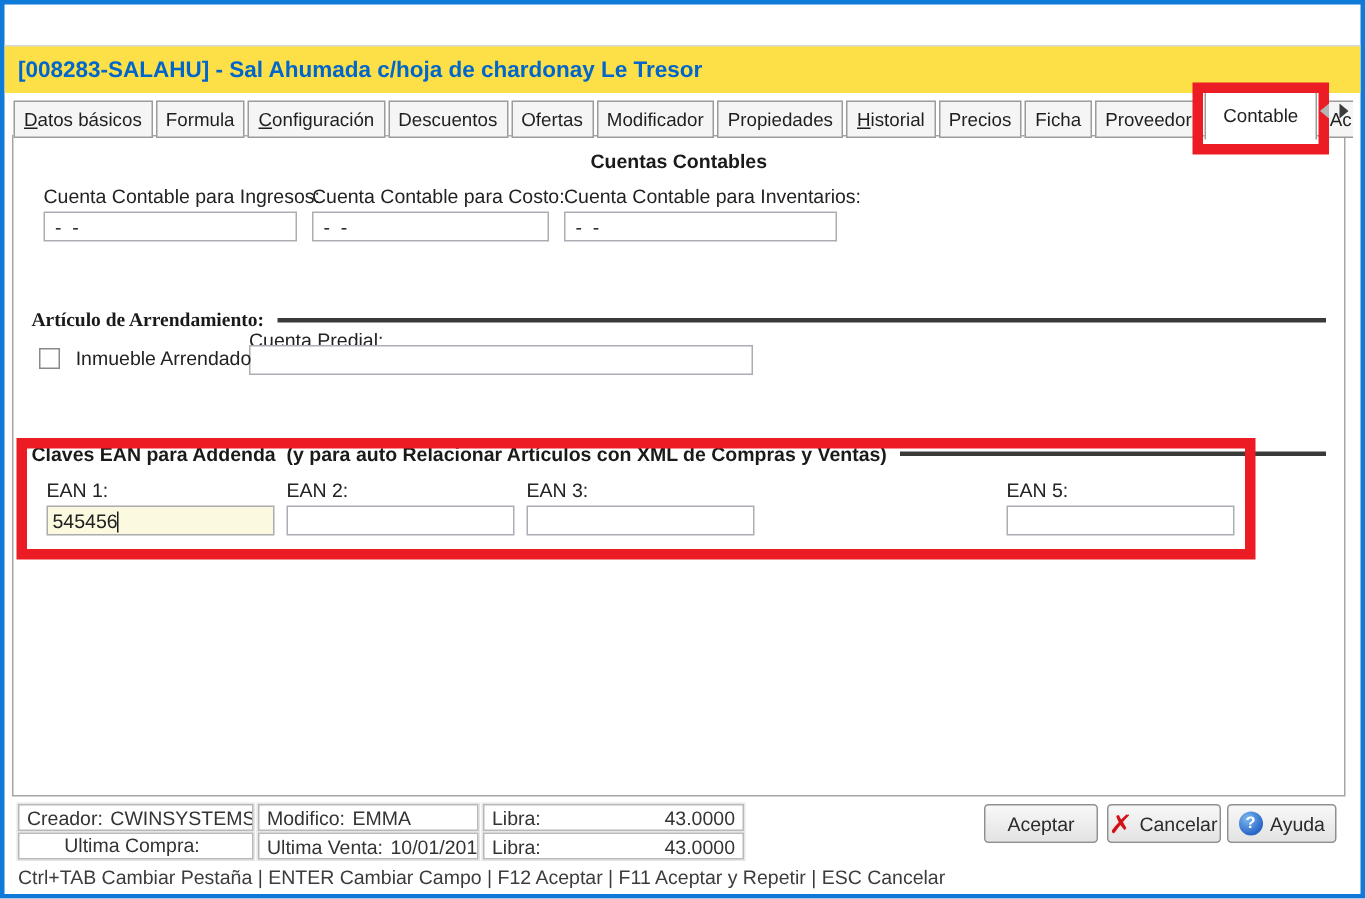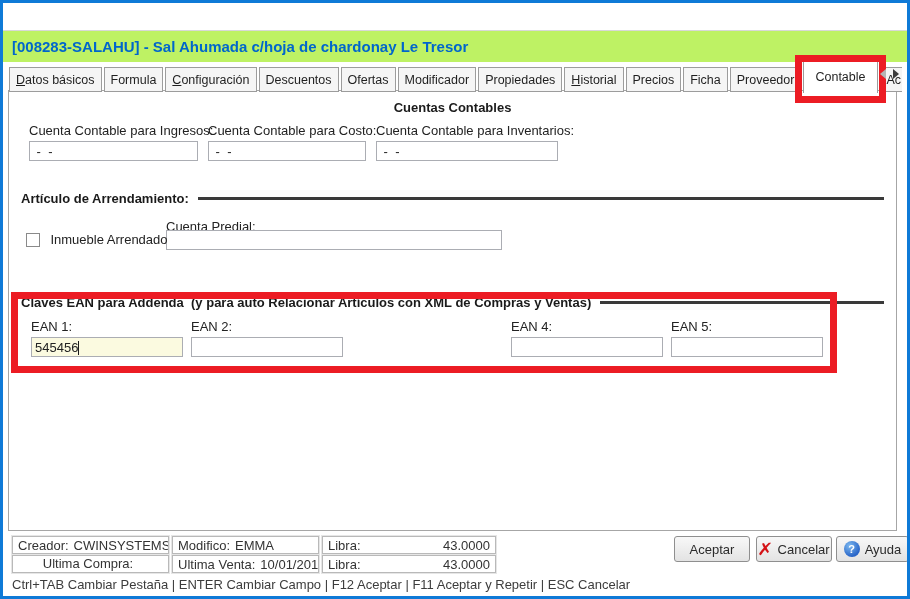--- a/index.html
+++ b/index.html
@@ -13,21 +13,21 @@
     border: 3px solid #0f7ad7;
     overflow: hidden;
   }
   .abs { position: absolute; }
 
   
   .titlebar { left:0; top:0; right:0; height:27px; background:#ffffff; }
   .titlebar-text { left:15px; top:6px; font-size:15px; color:#2b2b2b; }
 
   
-  .header { left:0; top:27px; right:0; height:32px; background:#bef264; border-top:1px solid #d8d8d8; }
+  .header { left:0; top:27px; right:0; height:32px; background:#fde047; border-top:1px solid #d8d8d8; }
   .header-text { left:9px; top:7px; font-size:15px; font-weight:bold; color:#0066cc; }
 
   
   .tabstrip { left:6px; top:53px; height:36px; display:flex; align-items:flex-end; gap:2px; z-index:3; }
   .tab {
     flex:none; height:25px; padding:0 6px;
     display:flex; align-items:center; justify-content:center;
     background:#f5f5f5; border:1px solid #9c9c9c;
     font-size:12.5px; color:#1f1f1f; cursor:default; white-space:nowrap;
   }
@@ -82,21 +82,21 @@
   }
   .info-box .lbl { margin-right:5px; }
   .info-box.spread { justify-content:space-between;align-items:center; }
 
   
   .btn {
     position:absolute; top:533px; height:26px;
     display:flex; align-items:center; justify-content:center; gap:5px;
     background:linear-gradient(#f8f8f8,#e3e3e3);
     border:1px solid #8f8f8f; border-radius:3px;
-    font-size:13px; color:#2b2b2b; cursor:pointer;margin-left:18px;
+    font-size:13px; color:#2b2b2b; cursor:pointer;
   }
   .x-icon { color:#d41216; font-weight:bold; font-size:17px; line-height:1; transform:scaleX(1.15); }
   .q-icon {
     width:16px; height:16px; border-radius:50%;
     background:radial-gradient(circle at 35% 30%, #7db9f0, #2a66c8 70%);
     color:#ffffff; font-size:11px; font-weight:bold;
     display:flex; align-items:center; justify-content:center;
   }
 
   .statusbar { left:9px; top:574px; font-size:13px; color:#3c3c3c; white-space:nowrap; }
@@ -173,21 +173,21 @@
     </div>
     <div class="abs" style="left:199px; top:32px; width:158px;">
       <div class="field-label">Cuenta Contable para Costo:</div>
       <input class="tbox" type="text" value=" -  - " style="">
     </div>
     <div class="abs" style="left:367px; top:32px; width:182px;">
       <div class="field-label">Cuenta Contable para Inventarios:</div>
       <input class="tbox" type="text" value=" -  - " style="">
     </div>
 
-    <div class="section-title-row" style="top:100px;">
+    <div class="section-title-row" style="top:114px;font-family:Liberation Serif, serif;">
       <span class="section-title">Artículo de Arrendamiento:</span>
       <span class="section-line"></span>
     </div>
     <div class="abs field-label" style="left:157px; top:128px;">Cuenta Predial:</div>
     <input class="abs tbox" type="text" style="left: 157px; top: 136px; width: 336px;" value="">
     <div class="abs" style="left:17px; top:139px;">
       <span class="checkbox"></span>
       <span class="cb-label">Inmueble Arrendado</span>
     </div>
 
@@ -197,22 +197,22 @@
     </div>
     <div class="abs ean-wrap" style="left:22px; top:228px; width:152px;">
       <div class="field-label">EAN 1:</div>
       <input class="tbox" type="text" style="background: rgb(251, 250, 224);" value="545456">
       <span class="caret" style="top:22px;"></span>
     </div>
     <div class="abs" style="left:182px; top:228px; width:152px;">
       <div class="field-label">EAN 2:</div>
       <input class="tbox" type="text" value="" style="">
     </div>
-    <div class="abs" style="left:502px; top:228px; width:152px;">
-      <div class="field-label">EAN 4:</div>
+    <div class="abs" style="left:342px; top:228px; width:152px;">
+      <div class="field-label">EAN 3:</div>
       <input class="tbox" type="text" value="" style="">
     </div>
     <div class="abs" style="left:662px; top:228px; width:152px;">
       <div class="field-label">EAN 5:</div>
       <input class="tbox" type="text" value="" style="">
     </div>
     <div class="ean-highlight"></div>
   </div>
 
   <div class="info-box" style="left:9px;  top:533px; width:157px;">

